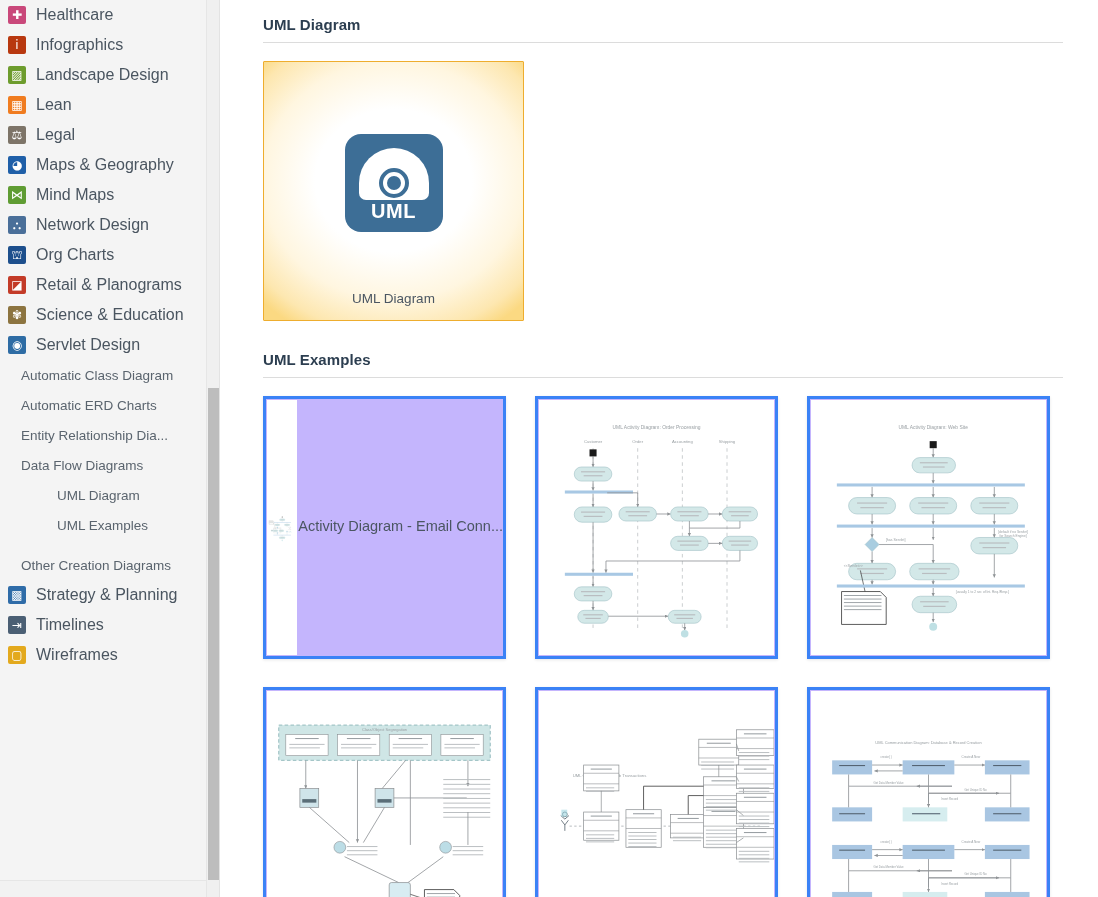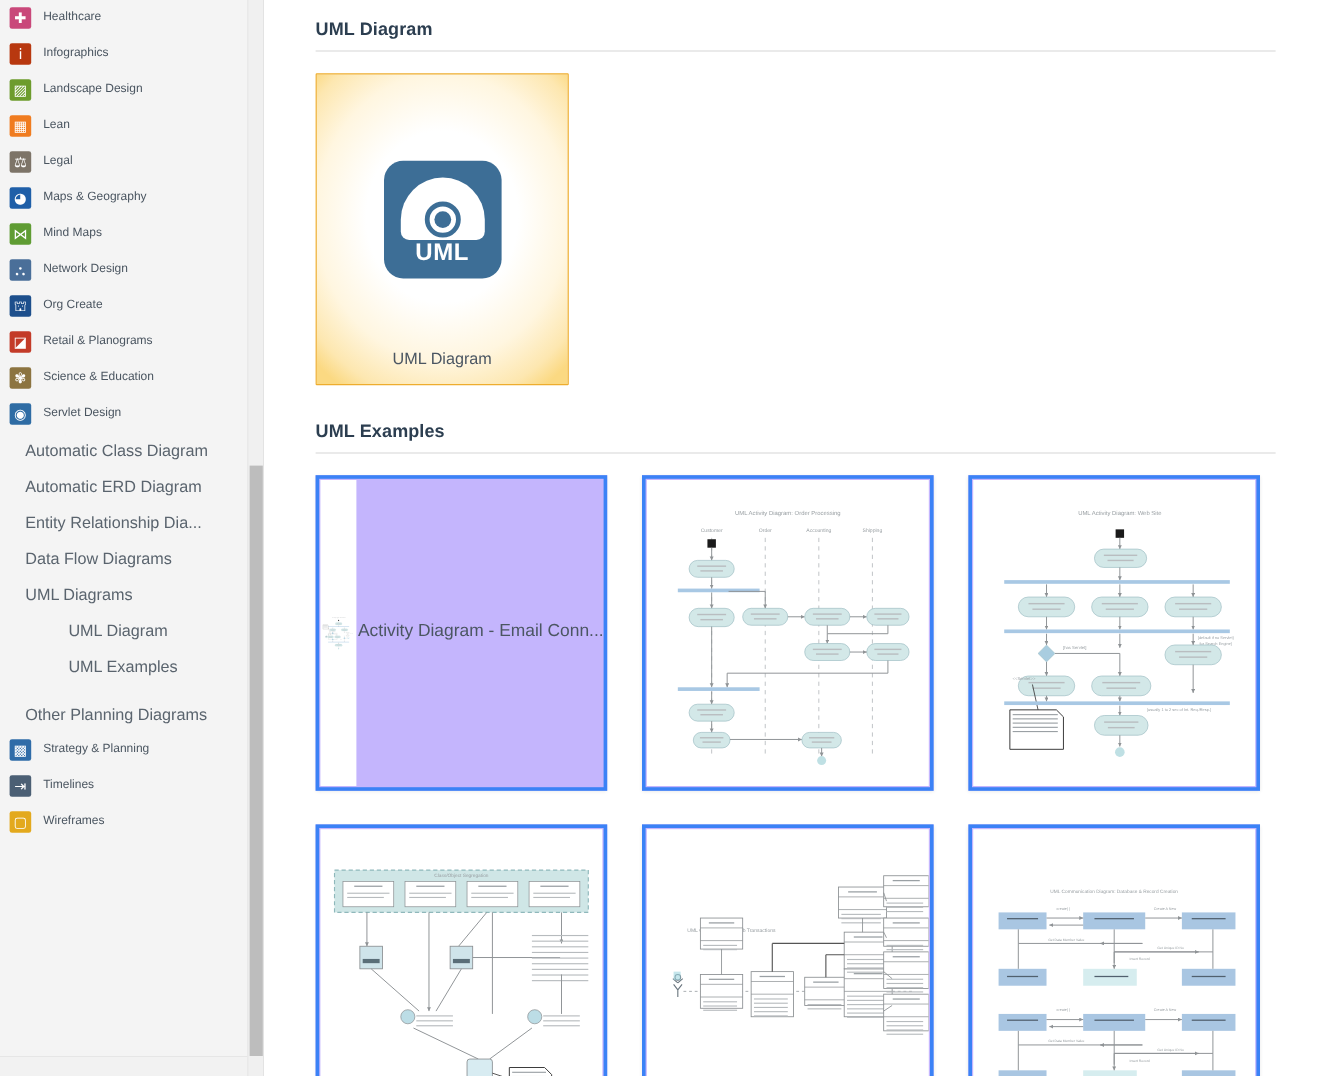--- a/index.html
+++ b/index.html
@@ -34,21 +34,21 @@
   }
   .nav-row .ico {
     width: 18px; height: 18px;
     flex: 0 0 18px;
     margin-right: 10px;
     border-radius: 2px;
     position: relative;
     display: block;
   }
   .nav-row .lbl {
-    font-size: 10px;
+    font-size: 16px;
     color: #4a5560;
     line-height: 18px;
   }
   
   .sub-row {
     display: flex; align-items: center;
     height: 30px;
     cursor: pointer;
     white-space: nowrap;
   }
@@ -105,21 +105,21 @@
   .section-rule {
     height: 1px;
     background: #dcdcdc;
     margin-top: 9px;
   }
 
   
   #uml-card {
     position: relative;
     margin-top: 18px;
-    width: 211px;
+    width: 261px;
     height: 260px;
     border: 1px solid #eead2e;
     box-sizing: border-box;
     background:
       radial-gradient(ellipse 72% 66% at 50% 46%, #ffffff 0%, #ffffff 42%, #fff6e0 70%, #fde7b0 90%, #fbd982 100%);
     border-radius: 1px;
     cursor: pointer;
   }
   #uml-card .card-caption {
     position: absolute;
@@ -246,60 +246,57 @@
         <li class="nav-row">
           <span class="ico" style="background: rgb(95, 156, 51); color: rgb(255, 255, 255); font-size: 12px; line-height: 18px; text-align: center; font-family: &quot;DejaVu Sans&quot;, sans-serif;">⋈</span>
           <span class="lbl">Mind Maps</span>
         </li>
         <li class="nav-row">
           <span class="ico" style="background: rgb(74, 111, 153); color: rgb(255, 255, 255); font-size: 12px; line-height: 18px; text-align: center; font-family: &quot;DejaVu Sans&quot;, sans-serif;">⛬</span>
           <span class="lbl">Network Design</span>
         </li>
         <li class="nav-row">
           <span class="ico" style="background: rgb(29, 79, 140); color: rgb(255, 255, 255); font-size: 12px; line-height: 18px; text-align: center; font-family: &quot;DejaVu Sans&quot;, sans-serif;">⛫</span>
-          <span class="lbl">Org Create</span>
+          <span class="lbl">Org Charts</span>
         </li>
         <li class="nav-row">
           <span class="ico" style="background: rgb(195, 59, 40); color: rgb(255, 255, 255); font-size: 12px; line-height: 18px; text-align: center; font-family: &quot;DejaVu Sans&quot;, sans-serif;">◪</span>
           <span class="lbl">Retail &amp; Planograms</span>
         </li>
         <li class="nav-row">
           <span class="ico" style="background: rgb(140, 116, 64); color: rgb(255, 255, 255); font-size: 12px; line-height: 18px; text-align: center; font-family: &quot;DejaVu Sans&quot;, sans-serif;">✾</span>
           <span class="lbl">Science &amp; Education</span>
         </li>
         <li class="nav-row">
           <span class="ico" style="background: rgb(46, 108, 164); color: rgb(255, 255, 255); font-size: 12px; line-height: 18px; text-align: center; font-family: &quot;DejaVu Sans&quot;, sans-serif;">◉</span>
           <span class="lbl">Servlet Design</span>
         </li>
       </ul>
     <ul class="nav-list" id="nav-sub">
         <li class="sub-row lvl1">
           <span class="lbl">Automatic Class Diagram</span>
         </li>
         <li class="sub-row lvl1">
-          <span class="lbl">Automatic ERD Diagram</span>
+          <span class="lbl">Automatic ERD Charts</span>
         </li>
         <li class="sub-row lvl1">
           <span class="lbl">Entity Relationship Dia...</span>
         </li>
         <li class="sub-row lvl1">
           <span class="lbl">Data Flow Diagrams</span>
         </li>
-        <li class="sub-row lvl1">
-          <span class="lbl">UML Diagrams</span>
-        </li>
         <li class="sub-row lvl2">
           <span class="lbl">UML Diagram</span>
         </li>
         <li class="sub-row lvl2">
           <span class="lbl">UML Examples</span>
         </li>
         <li class="spacer-row"></li>
         <li class="sub-row lvl1">
-          <span class="lbl">Other Planning Diagrams</span>
+          <span class="lbl">Other Creation Diagrams</span>
         </li>
       </ul>
     <ul class="nav-list" id="nav-bottom">
         <li class="nav-row">
           <span class="ico" style="background: rgb(47, 108, 168); color: rgb(255, 255, 255); font-size: 12px; line-height: 18px; text-align: center; font-family: &quot;DejaVu Sans&quot;, sans-serif;">▩</span>
           <span class="lbl">Strategy &amp; Planning</span>
         </li>
         <li class="nav-row">
           <span class="ico" style="background: rgb(75, 95, 116); color: rgb(255, 255, 255); font-size: 12px; line-height: 18px; text-align: center; font-family: &quot;DejaVu Sans&quot;, sans-serif;">⇥</span>
           <span class="lbl">Timelines</span>

